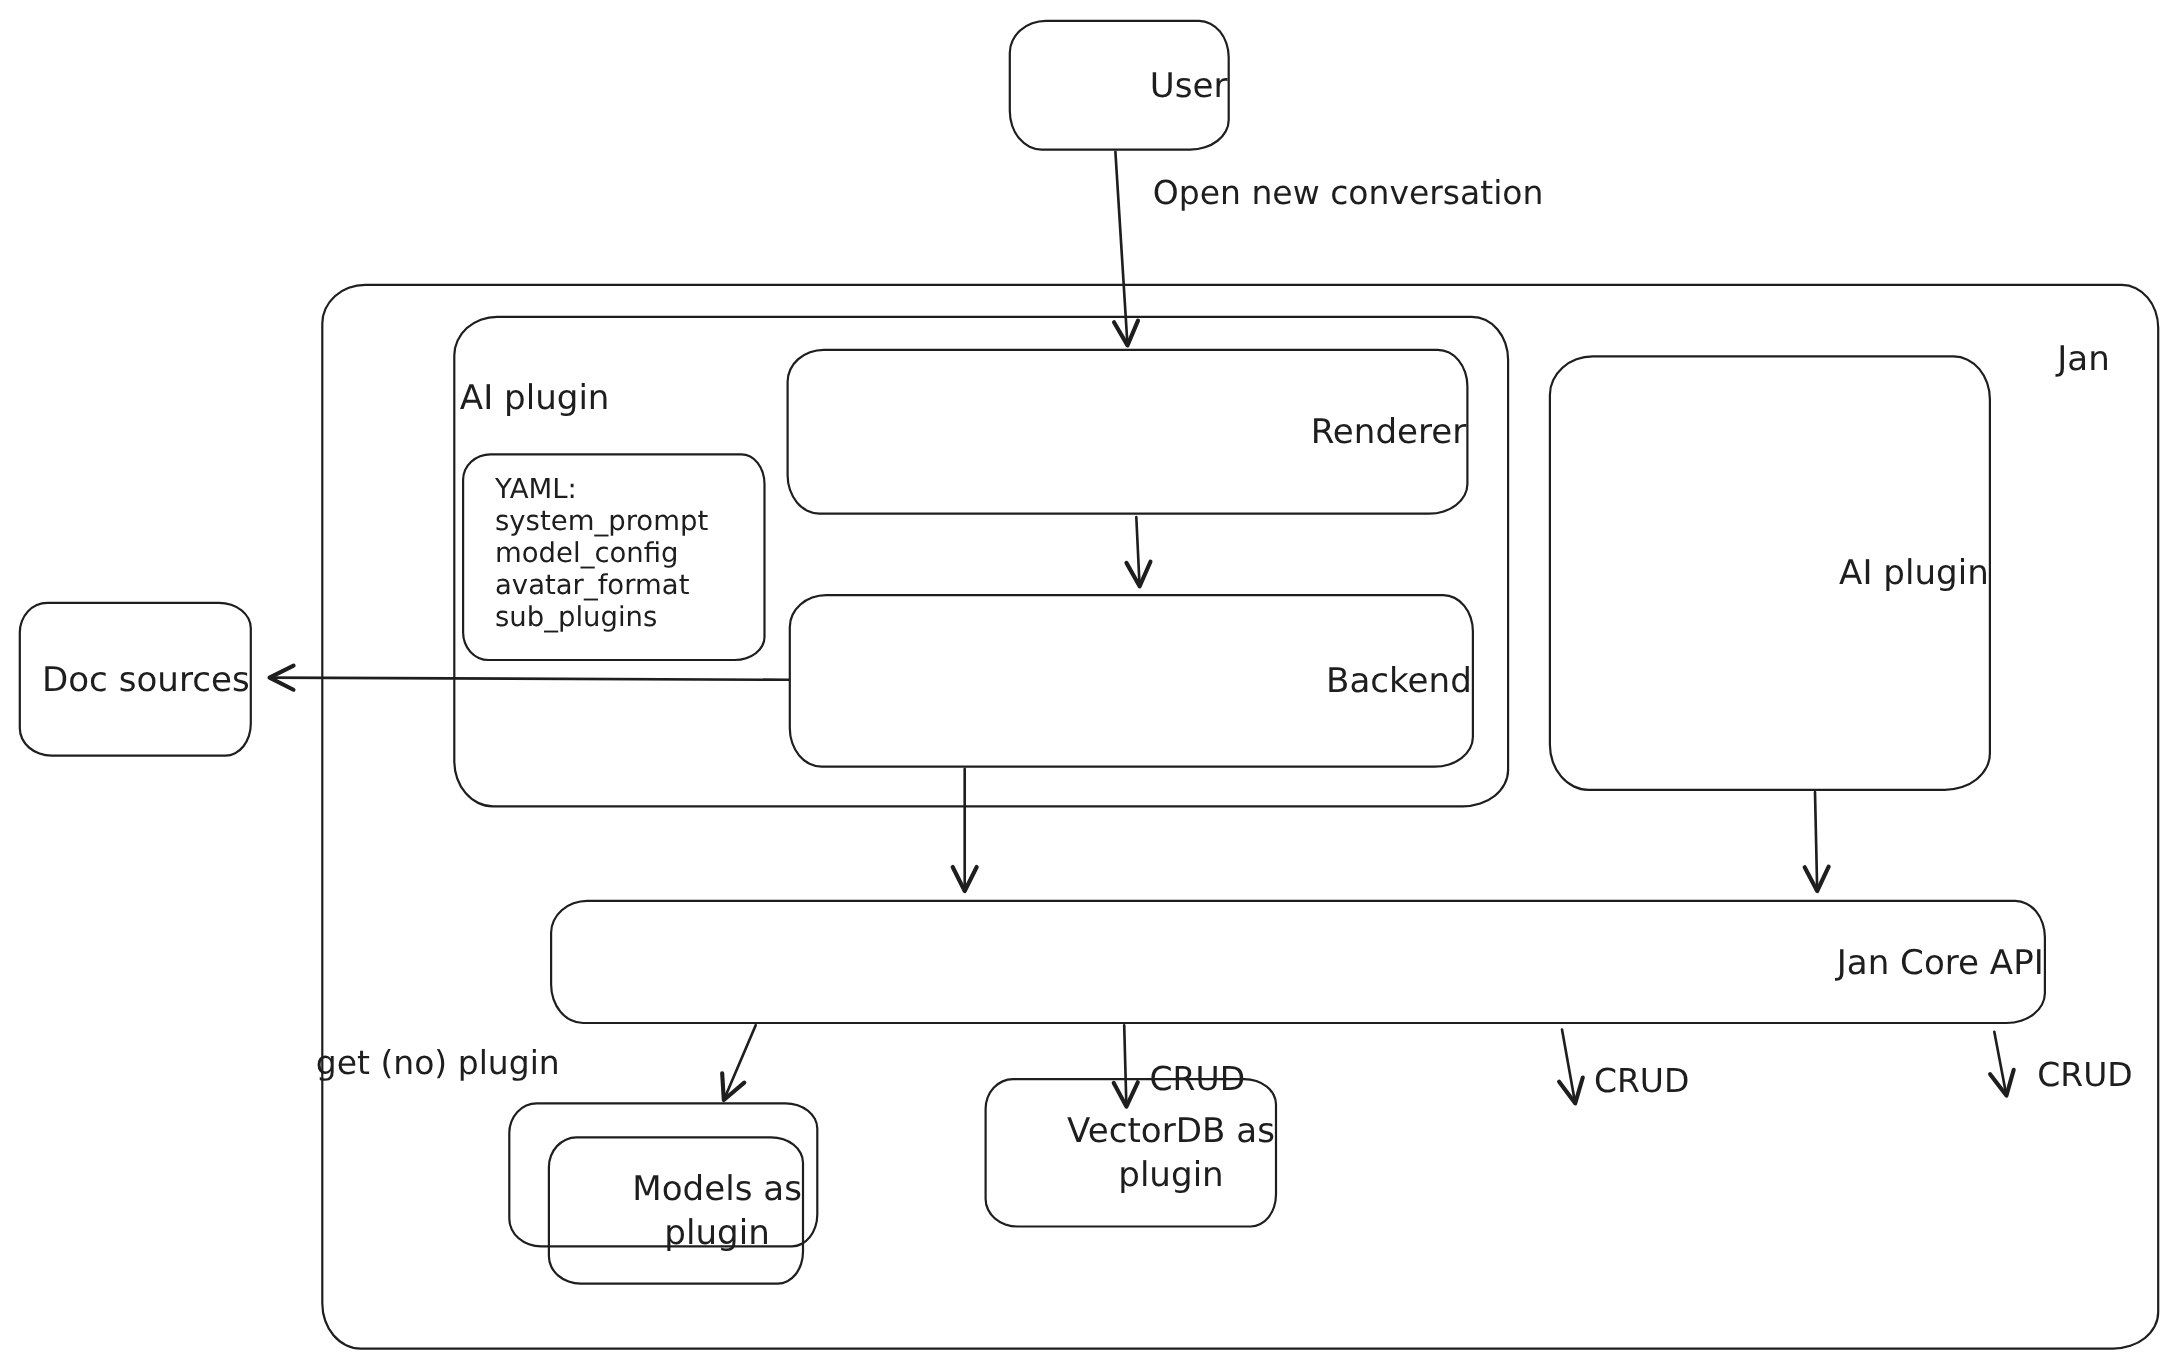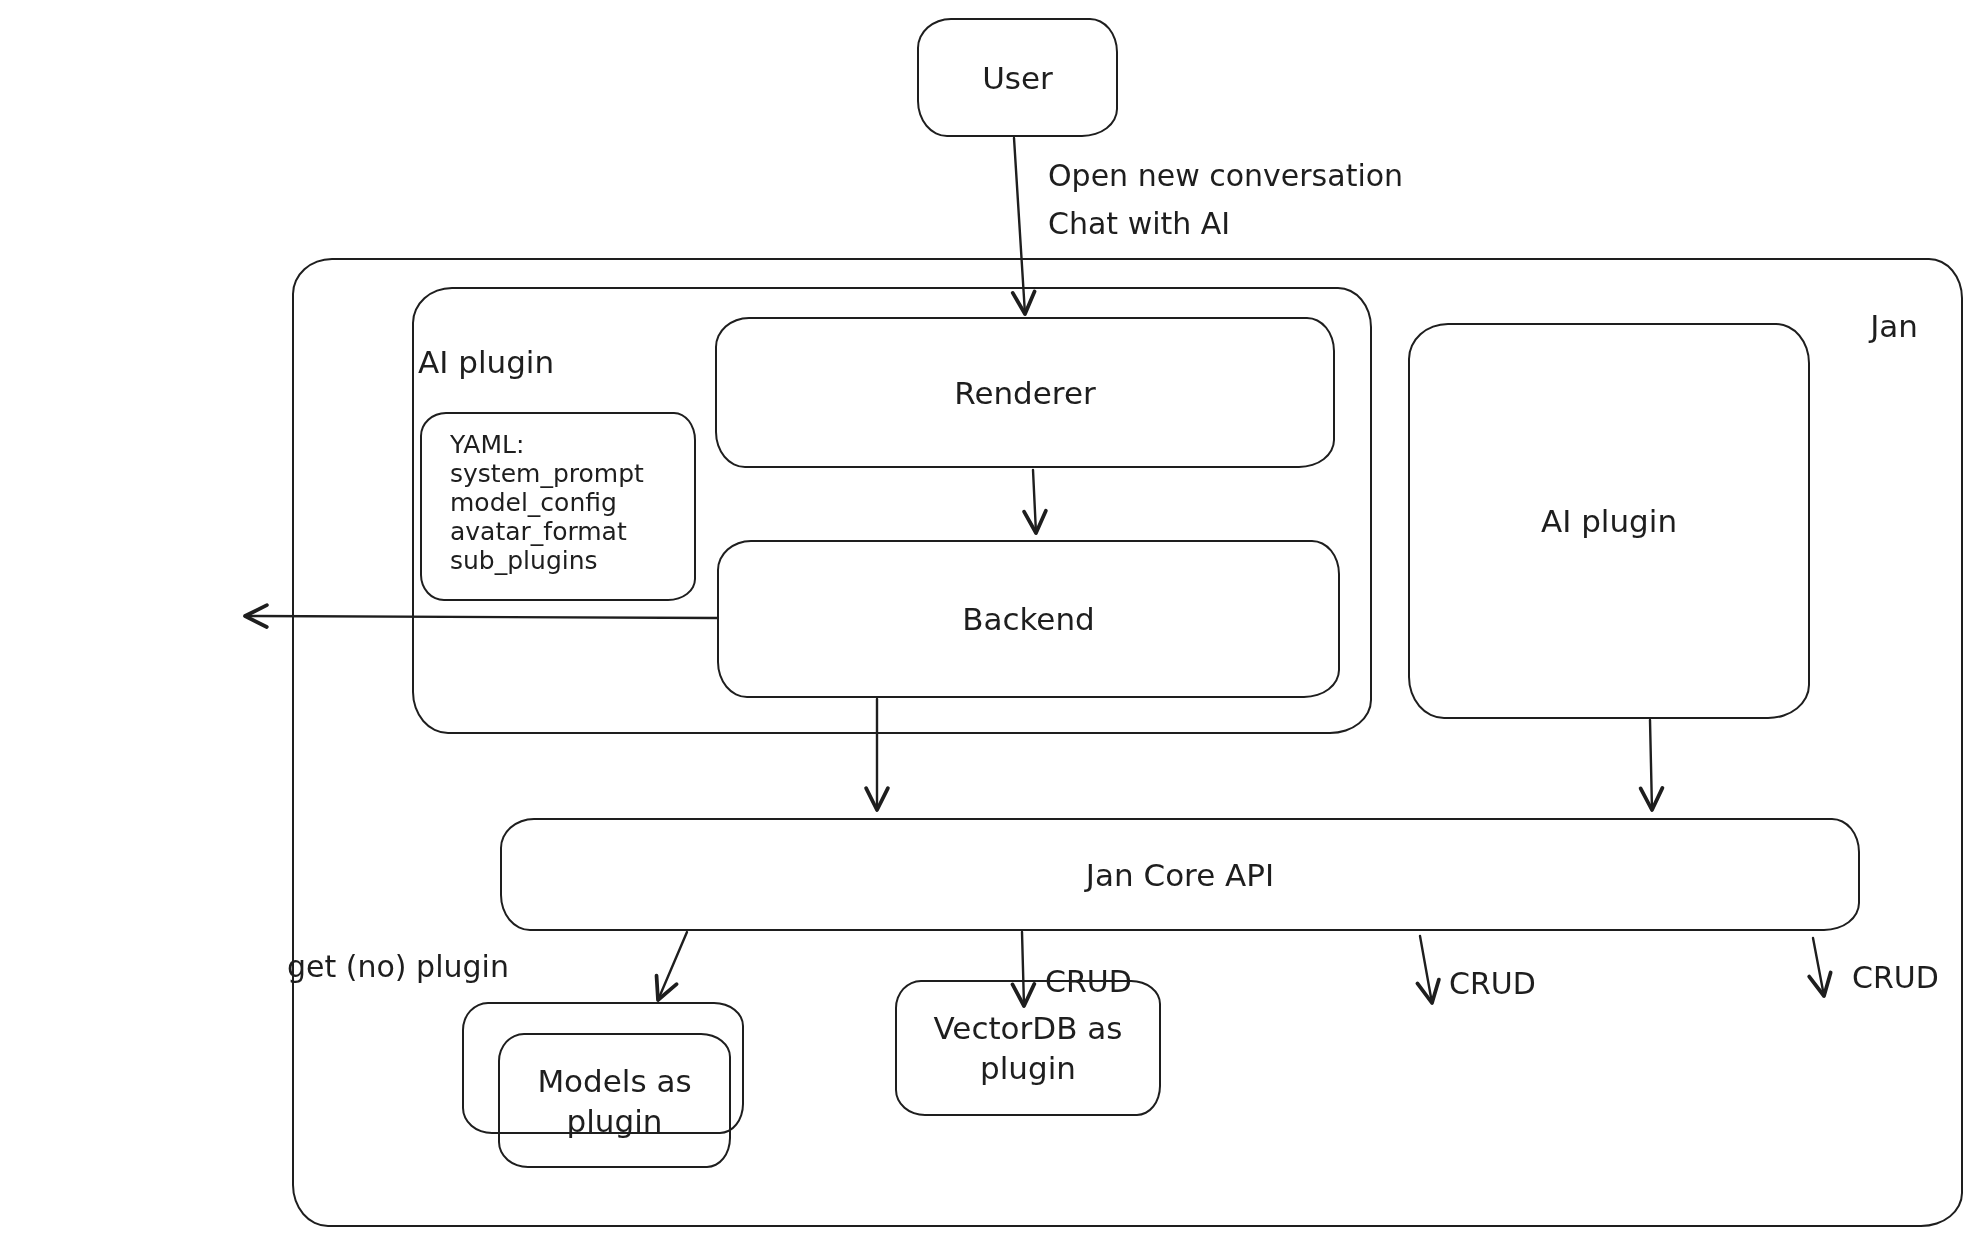--- a/index.html
+++ b/index.html
@@ -9,21 +9,21 @@
     background:#ffffff;
     font-family:"DejaVu Sans", "Liberation Sans", sans-serif;
     color:#1e1e1e;
     overflow:hidden;
   }
   .box{
     position:absolute;
     border:2.6px solid #1e1e1e;
     background:transparent;
     box-sizing:border-box;
-    display:flex;align-items:center;justify-content:center;
+    display:flex;align-items:center;justify-content:flex-end;
     text-align:center;
   }
   .box .lbl{font-size:31px;line-height:40px;color:#1e1e1e;}
   .r1{border-radius:34px 28px 36px 30px / 30px 34px 28px 36px;}
   .r2{border-radius:40px 34px 42px 36px / 36px 40px 34px 42px;}
   .r3{border-radius:26px 30px 24px 30px / 28px 24px 30px 26px;}
   .container-label{
     position:absolute;font-size:31px;color:#1e1e1e;white-space:nowrap;margin-top:36px;
   }
   .edge-label{
@@ -61,21 +61,20 @@
       <path d="M1813 938 L1824 996" marker-end="url(#arrow)"></path>
     </g>
   </svg>
 
   <div class="box r1" style="left:917px;top:18px;width:201px;height:119px;">
     <span class="lbl">User</span>
   </div>
 
   <div class="edge-label" style="left:1048px;top:152px;">
     <div>Open new conversation</div>
-    <div>Chat with AI</div>
   </div>
 
   <div class="box r2" style="left:292px;top:258px;width:1671px;height:969px;"></div>
   <div class="container-label" style="left:1818px;top:272px;width:100px;text-align:right;">Jan</div>
 
   <div class="box r2" style="left:412px;top:287px;width:960px;height:447px;"></div>
   <div class="container-label" style="left:418px;top:308px;">AI plugin</div>
 
   <div class="box r1" style="left:715px;top:317px;width:620px;height:151px;">
     <span class="lbl">Renderer</span>
@@ -86,20 +85,23 @@
     <div>system_prompt</div>
     <div>model_config</div>
     <div>avatar_format</div>
     <div>sub_plugins</div>
   </div>
 
   <div class="box r1" style="left:717px;top:540px;width:623px;height:158px;">
     <span class="lbl">Backend</span>
   </div>
 
+  <div class="box r3" style="left:17px;top:547px;width:212px;height:141px;">
+    <span class="lbl">Doc sources</span>
+  </div>
 
   <div class="box r2" style="left:1408px;top:323px;width:402px;height:396px;">
     <span class="lbl">AI plugin</span>
   </div>
 
   <div class="box r1" style="left:500px;top:818px;width:1360px;height:113px;">
     <span class="lbl">Jan Core API</span>
   </div>
 
   <div class="edge-label" style="left:287px;top:943px;">get (no) plugin</div>

